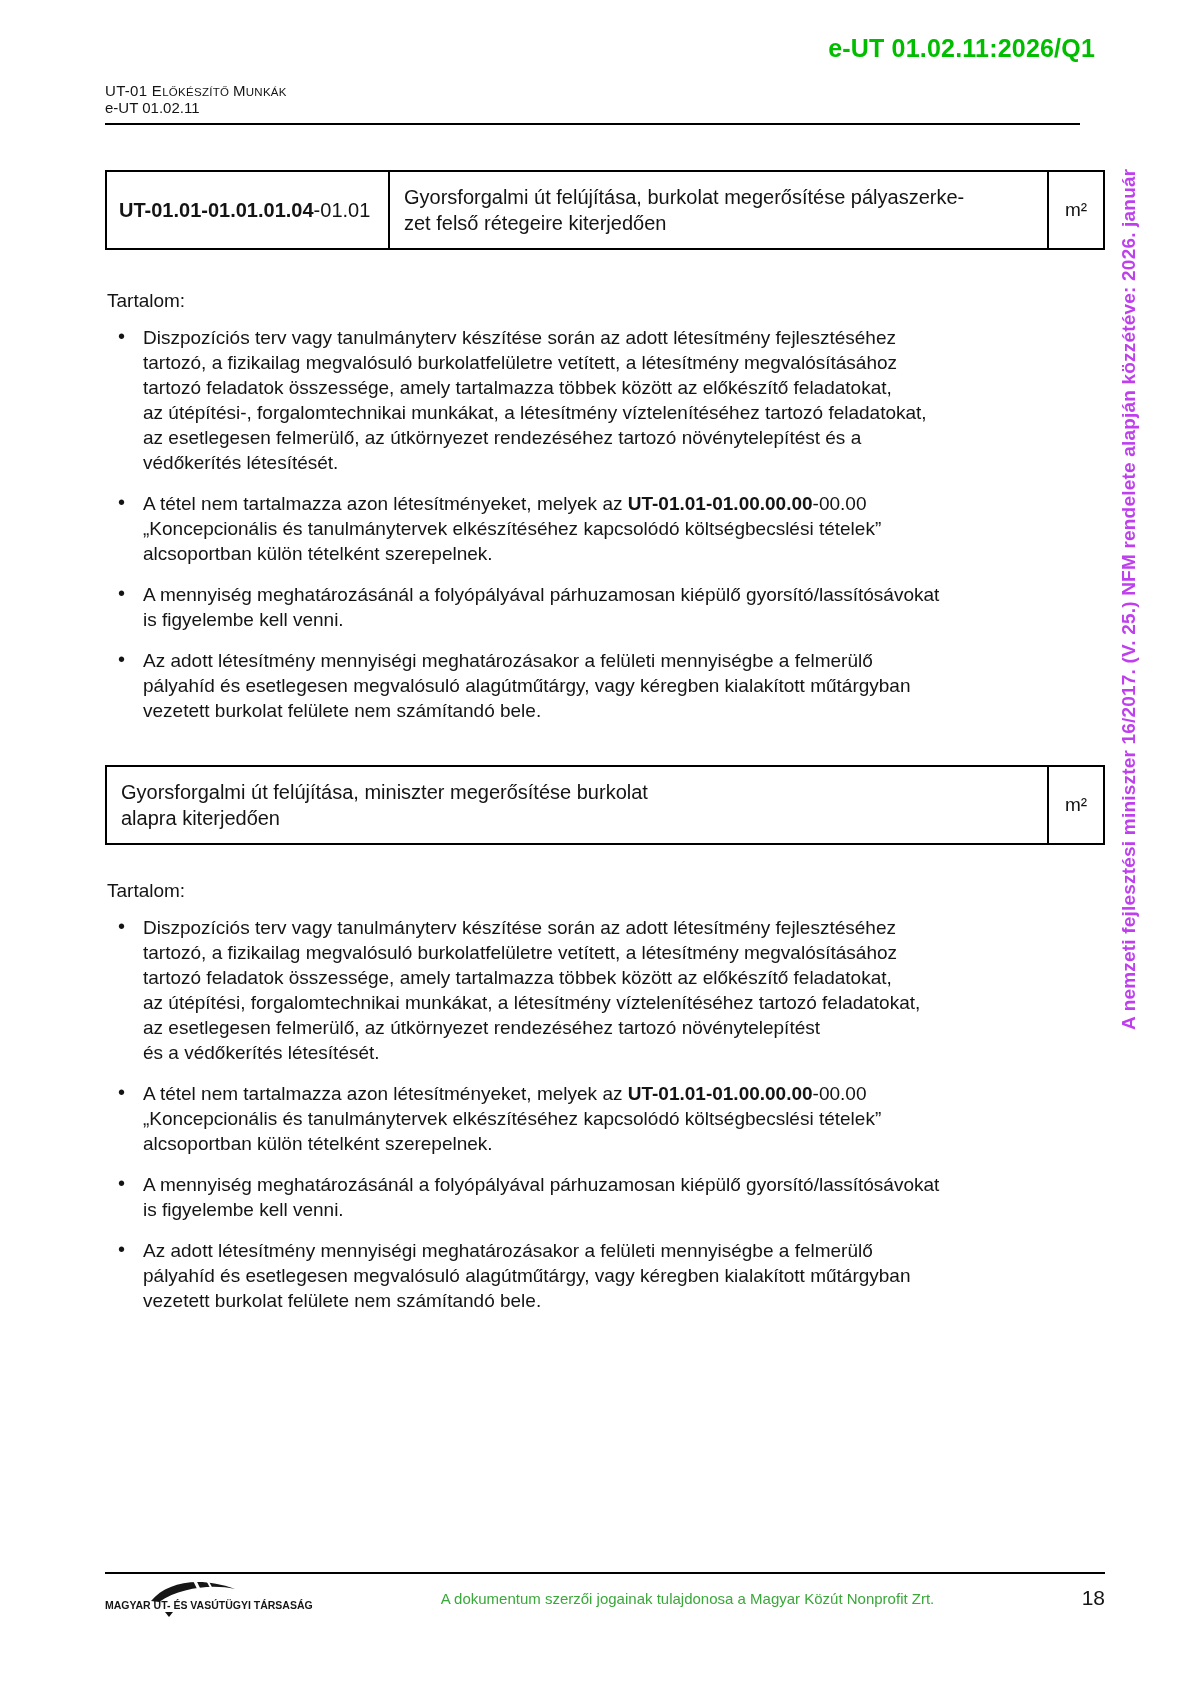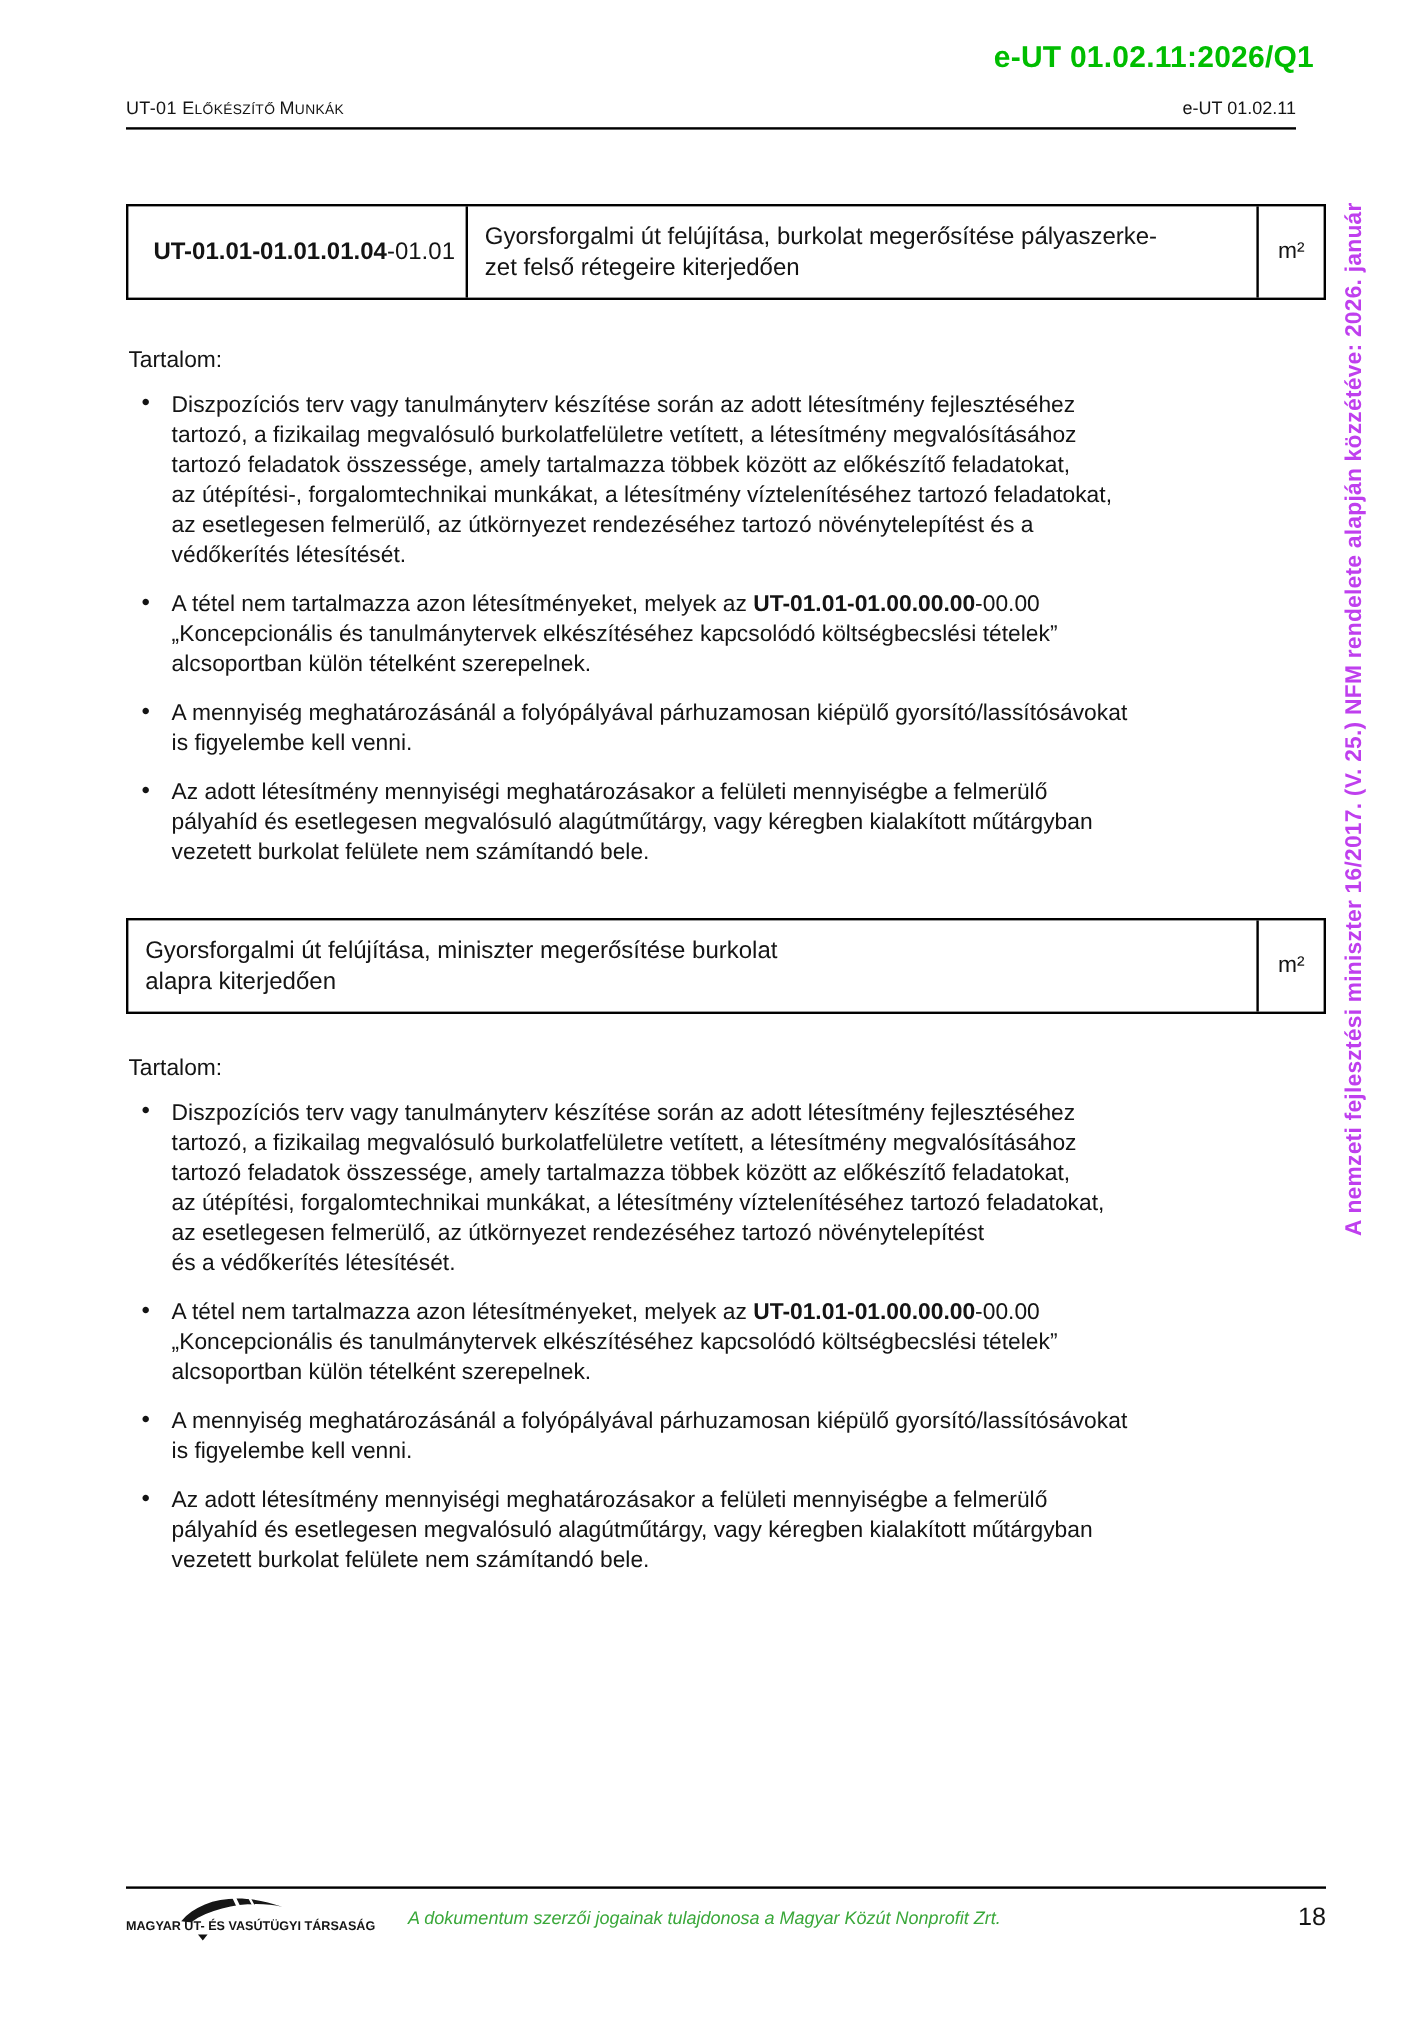--- a/index.html
+++ b/index.html
@@ -8,53 +8,53 @@
     background:#ffffff;color:#141414;
     font-family:"Liberation Sans", sans-serif;
   }
   .green-ref{
     position:absolute;top:34px;right:95px;
     font-size:25px;font-weight:700;color:#00bd00;letter-spacing:0.2px;text-align:center;
   }
   .head-row{
     position:absolute;left:105px;top:82px;width:975px;
     display:flex;justify-content:space-between;align-items:baseline;
-    border-bottom:2px solid #000;padding-bottom:7px;
+    border-bottom:2px solid #000;padding-bottom:7px;flex-direction:column;
   }
   .head-left{font-size:15px;letter-spacing:0.3px;white-space:nowrap;}
   .head-left .seg-big{font-size:15px;}
   .head-left .seg-small{font-size:11.5px;}
   .head-right{font-size:15px;}
   .spec-table{
     position:absolute;left:105px;width:1000px;height:80px;
     border:2px solid #000;box-sizing:border-box;display:flex;background:#fff;
   }
   .spec-table .cell{box-sizing:border-box;display:flex;flex-direction:column;justify-content:center;}
-  .cell-code{width:283px;border-right:2px solid #000;padding-left:12px;font-size:20px;white-space:nowrap;align-items:center;}
+  .cell-code{width:283px;border-right:2px solid #000;padding-left:12px;font-size:20px;white-space:nowrap;}
   .cell-code .code-bold{font-weight:700;}
   .cell-desc{flex:1;border-right:2px solid #000;padding-left:14px;padding-right:6px;font-size:20px;line-height:26px;}
   .cell-unit{width:54px;align-items:center;font-size:19px;}
   .section{position:absolute;left:107px;width:990px;}
   .tartalom{font-size:19px;line-height:25px;}
   ul.bullets{list-style:none;margin:12px 0 0 0;padding:0;font-size:19px;line-height:25px;}
   ul.bullets li{position:relative;padding-left:36px;margin-top:16px;}
   ul.bullets li:first-child{margin-top:0;}
   ul.bullets li::before{content:"\2022";position:absolute;left:11px;top:-1px;font-size:20px;}
   .vnote{
     position:absolute;left:1118px;top:138px;height:892px;width:44px;
     writing-mode:vertical-rl;transform:rotate(180deg);
     font-size:19px;font-weight:700;color:#bf3fee;white-space:nowrap;letter-spacing:0.2px;
   }
   .footer-rule{position:absolute;left:105px;top:1572px;width:1000px;border-top:2px solid #000;}
   .footer{position:absolute;left:105px;top:1576px;width:1000px;display:flex;align-items:flex-start;}
   .f-logo{width:235px;display:flex;flex-direction:column;}
   .logo-arc{margin-left:42px;margin-top:2px;}
   .f-org{font-size:10.5px;font-weight:700;margin-top:-3px;white-space:nowrap;}
   .logo-tick{width:0;height:0;border-left:4px solid transparent;border-right:4px solid transparent;border-top:5px solid #111;margin-left:60px;margin-top:1px;}
-  .f-copy{flex:1;text-align:left;font-size:15px;font-style:italic;color:#3aa83a;padding-top:14px;}
+  .f-copy{flex:1;text-align:center;font-size:15px;color:#3aa83a;padding-top:14px;}
   .f-page{width:70px;text-align:right;font-size:21px;padding-top:10px;color:#141414;}
 </style>
 </head>
 <body>
 
 <div>
 
   <div class="green-ref">e-UT 01.02.11:2026/Q1</div>
 
   <div class="head-row">

